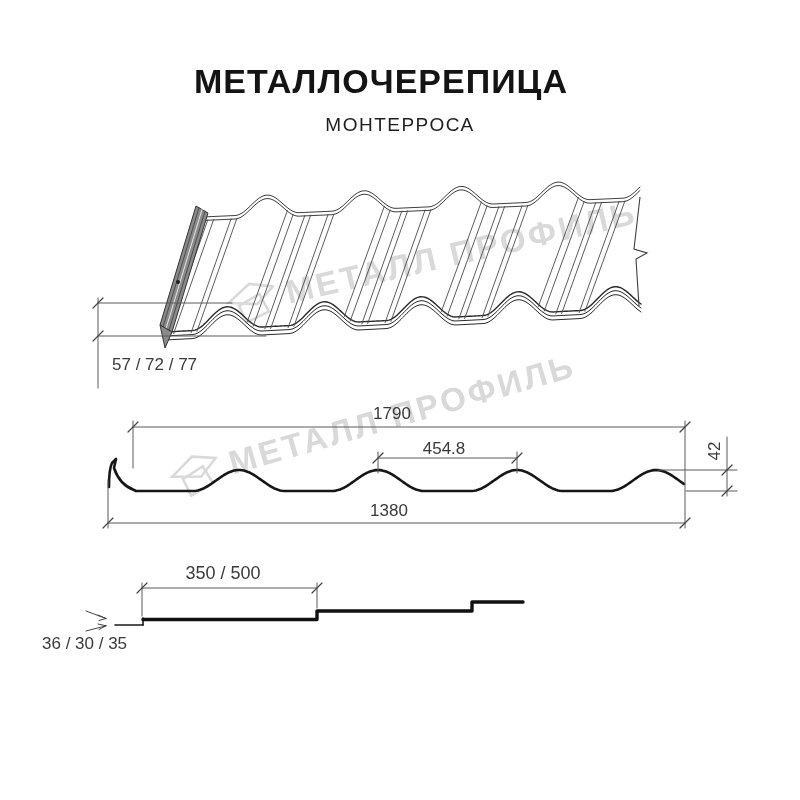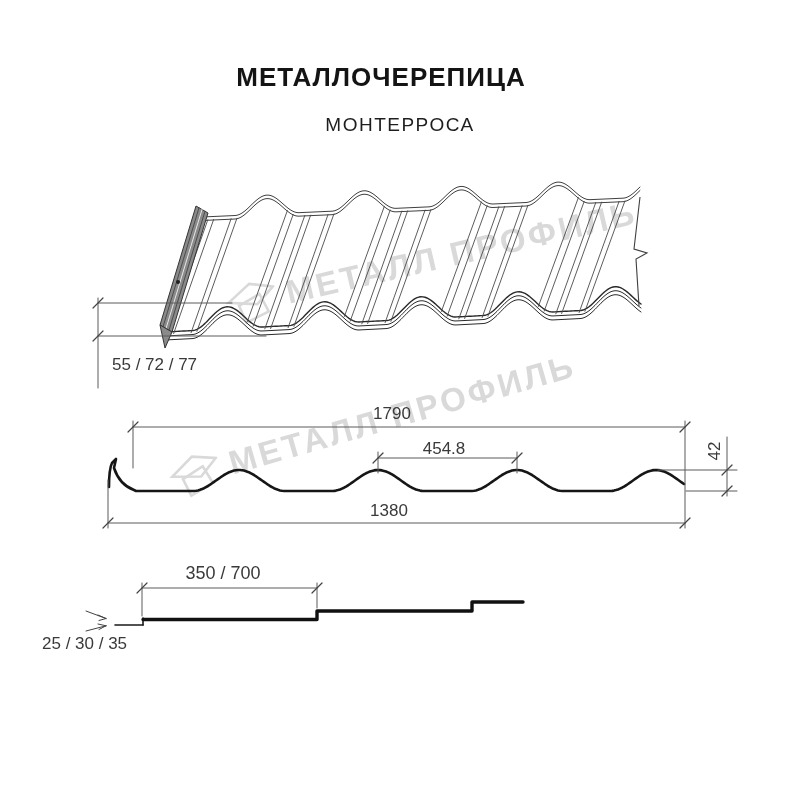--- a/index.html
+++ b/index.html
@@ -2,21 +2,21 @@
 <html><head>
 <meta charset="utf-8">
 <style>
   html,body{margin:0;padding:0;}
   body{
     width:800px;height:800px;position:relative;background:#ffffff;overflow:hidden;
     font-family:"Liberation Sans","DejaVu Sans",sans-serif;
   }
   .title{
     position:absolute;left:0;top:62px;width:762px;text-align:center;
-    font-size:26px;font-weight:800;letter-spacing:1px;color:#141414;
+    font-size:34px;font-weight:800;letter-spacing:1px;color:#141414;
   }
   .subtitle{
     position:absolute;left:0;top:114px;width:800px;text-align:center;
     font-size:19px;font-weight:500;letter-spacing:1.5px;color:#1e1e1e;
   }
   .dim-label{
     position:absolute;font-size:17px;color:#3a3a3a;white-space:nowrap;z-index:3;
   }
   .centered{transform:translateX(-50%);}
   .rot90{transform:translate(-50%,-50%) rotate(-90deg);}
@@ -135,19 +135,19 @@
       <line x1="680" y1="528" x2="690" y2="518" stroke="#444" stroke-width="1.2" stroke-linecap="round"></line>
       <line x1="373" y1="463" x2="383" y2="453" stroke="#444" stroke-width="1.2" stroke-linecap="round"></line>
       <line x1="512" y1="463" x2="522" y2="453" stroke="#444" stroke-width="1.2" stroke-linecap="round"></line>
       <line x1="722" y1="475" x2="732" y2="465" stroke="#444" stroke-width="1.2" stroke-linecap="round"></line>
       <line x1="722" y1="496" x2="732" y2="486" stroke="#444" stroke-width="1.2" stroke-linecap="round"></line>
       <line x1="137" y1="593" x2="147" y2="583" stroke="#444" stroke-width="1.2" stroke-linecap="round"></line>
       <line x1="312" y1="593" x2="322" y2="583" stroke="#444" stroke-width="1.2" stroke-linecap="round"></line>
     </g>
 </svg>
 
-<div class="dim-label" style="left:112px;top:355px;">55 / 72 / 77</div>
+<div class="dim-label" style="left:112px;top:355px;">57 / 72 / 77</div>
 <div class="dim-label centered" style="left:392px;top:404px;">1790</div>
 <div class="dim-label centered" style="left:444px;top:439px;">454.8</div>
 <div class="dim-label rot90" style="left:715px;top:451px;">42</div>
 <div class="dim-label centered" style="left:389px;top:501px;">1380</div>
-<div class="dim-label centered" style="left:223px;top:563px;font-size:18px;">350 / 700</div>
-<div class="dim-label" style="left:42px;top:634px;">25 / 30 / 35</div>
+<div class="dim-label centered" style="left:223px;top:563px;font-size:18px;">350 / 500</div>
+<div class="dim-label" style="left:42px;top:634px;">36 / 30 / 35</div>
 
 </body></html>

